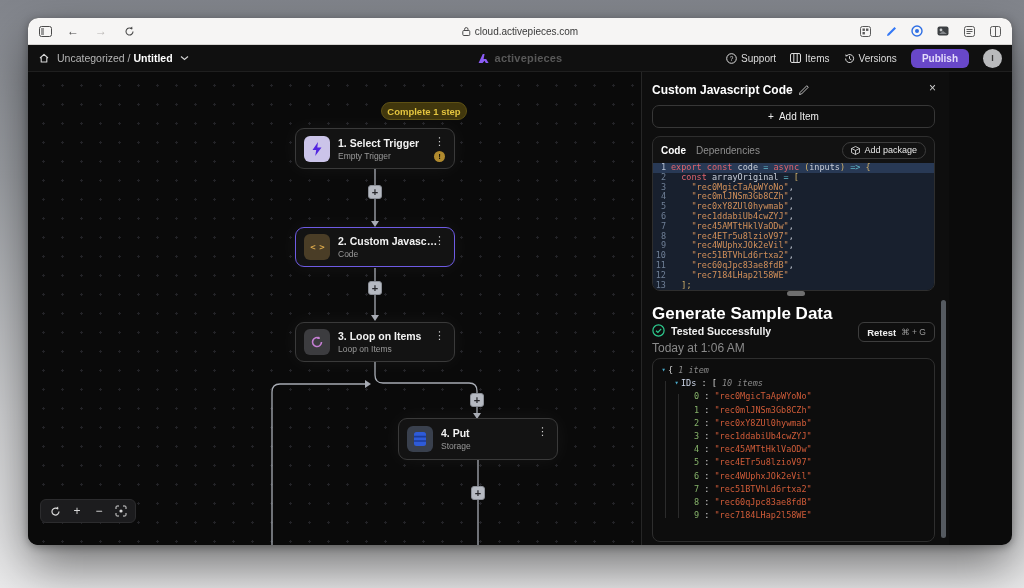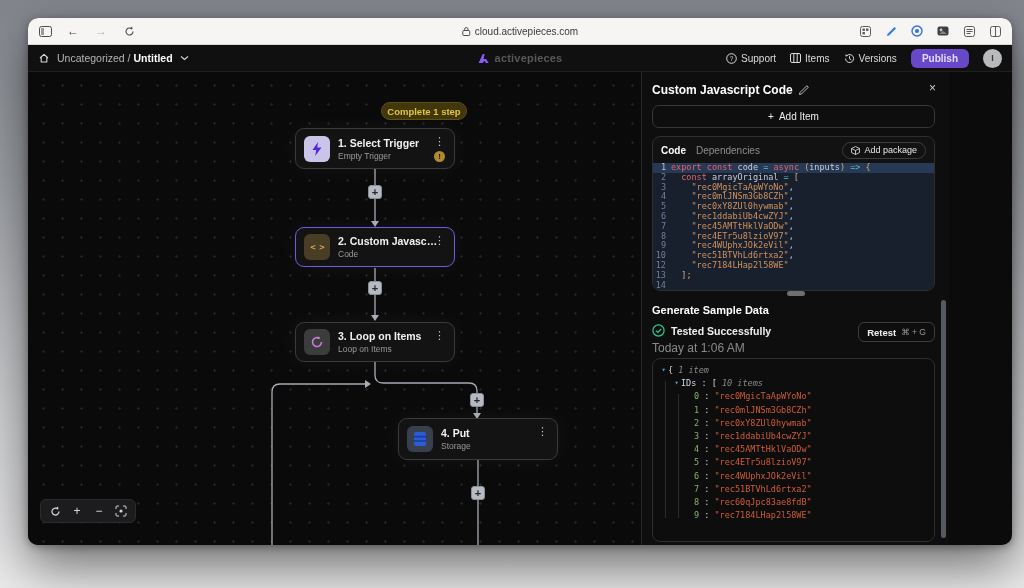--- a/index.html
+++ b/index.html
@@ -104,21 +104,21 @@
   .editor { height:128px; background:#18202e; font-family:"DejaVu Sans Mono", monospace;
     font-size:8.5px; overflow:hidden; cursor:text; }
   .cline { display:flex; line-height:9.8px; height:9.8px; white-space:pre; }
   .cline.active { background:#283955; }
   .lnum { width:18px; flex:0 0 auto; text-align:right; padding-right:5px; color:#6f7f96; }
   .cline.active .lnum { color:#b6c2d6; }
   .ctext { color:#c7cdd8; }
   .tk-kw { color:#e0646e; } .tk-str { color:#d2905a; } .tk-op { color:#5fb8c9; } .tk-br { color:#d3b26a; }
   .handle { position:absolute; left:50%; top:219px; transform:translateX(-50%);
     width:18px; height:5px; border-radius:3px; background:#6f6f6f; cursor:row-resize; }
-  .genhead { position:absolute; left:10px; top:232px; color:#ffffff; font-size:11px; font-weight:bold; }
+  .genhead { position:absolute; left:10px; top:232px; color:#ffffff; font-size:17px; font-weight:bold; }
   .tested { position:absolute; left:10px; top:252px; display:flex; align-items:center; gap:6px;
     color:#f0f0f0; font-size:10.5px; font-weight:bold; }
   .testtime { position:absolute; left:10px; top:269px; color:#8a8a8a; font-size:12px; }
   .retest { position:absolute; right:14px; top:250px; height:20px; border:1px solid #3d3d3d;
     border-radius:6px; background:transparent; display:flex; align-items:center; gap:5px;
     padding:0 8px; cursor:pointer; }
   .retest .rl { color:#f0f0f0; font-size:9.5px; font-weight:bold; }
   .retest .rs { color:#9a9a9a; font-size:8.5px; }
   .outbox { position:absolute; left:10px; right:14px; top:286px; bottom:3px;
     border:1px solid #2e2e2e; border-radius:8px; background:#0d0d0d; overflow:hidden; }
@@ -400,20 +400,21 @@
               <div class="cline active"><span class="lnum">1</span><span class="ctext"><span class="tk-kw">export</span> <span class="tk-kw">const</span> code <span class="tk-op">=</span> <span class="tk-kw">async</span> <span class="tk-br">(</span>inputs<span class="tk-br">)</span> <span class="tk-op">=&gt;</span> <span class="tk-br">{</span></span></div>
               <div class="cline"><span class="lnum">2</span><span class="ctext">  <span class="tk-kw">const</span> arrayOriginal <span class="tk-op">=</span> <span class="tk-br">[</span></span></div>
               <div class="cline"><span class="lnum">3</span><span class="ctext">    <span class="tk-str">"rec0MgicTaApWYoNo"</span>,</span></div>
               <div class="cline"><span class="lnum">4</span><span class="ctext">    <span class="tk-str">"rec0mlJNSm3Gb8CZh"</span>,</span></div>
               <div class="cline"><span class="lnum">5</span><span class="ctext">    <span class="tk-str">"rec0xY8ZUl0hywmab"</span>,</span></div>
               <div class="cline"><span class="lnum">6</span><span class="ctext">    <span class="tk-str">"rec1ddabiUb4cwZYJ"</span>,</span></div>
               <div class="cline"><span class="lnum">7</span><span class="ctext">    <span class="tk-str">"rec45AMTtHklVaODw"</span>,</span></div>
               <div class="cline"><span class="lnum">8</span><span class="ctext">    <span class="tk-str">"rec4ETr5u8lzioV97"</span>,</span></div>
               <div class="cline"><span class="lnum">9</span><span class="ctext">    <span class="tk-str">"rec4WUphxJOk2eVil"</span>,</span></div>
               <div class="cline"><span class="lnum">10</span><span class="ctext">    <span class="tk-str">"rec51BTVhLd6rtxa2"</span>,</span></div>
+              <div class="cline"><span class="lnum">11</span><span class="ctext">    <span class="tk-str">"rec60qJpc83ae8fdB"</span>,</span></div>
               <div class="cline"><span class="lnum">12</span><span class="ctext">    <span class="tk-str">"rec7184LHap2l58WE"</span></span></div>
               <div class="cline"><span class="lnum">13</span><span class="ctext">  <span class="tk-br">]</span><span class="tk-br">;</span></span></div>
               <div class="cline"><span class="lnum">14</span><span class="ctext"></span></div>
             </div>
         </div>
       </div>
 
       <div class="handle"></div>
 
       <div class="genhead">Generate Sample Data</div>

